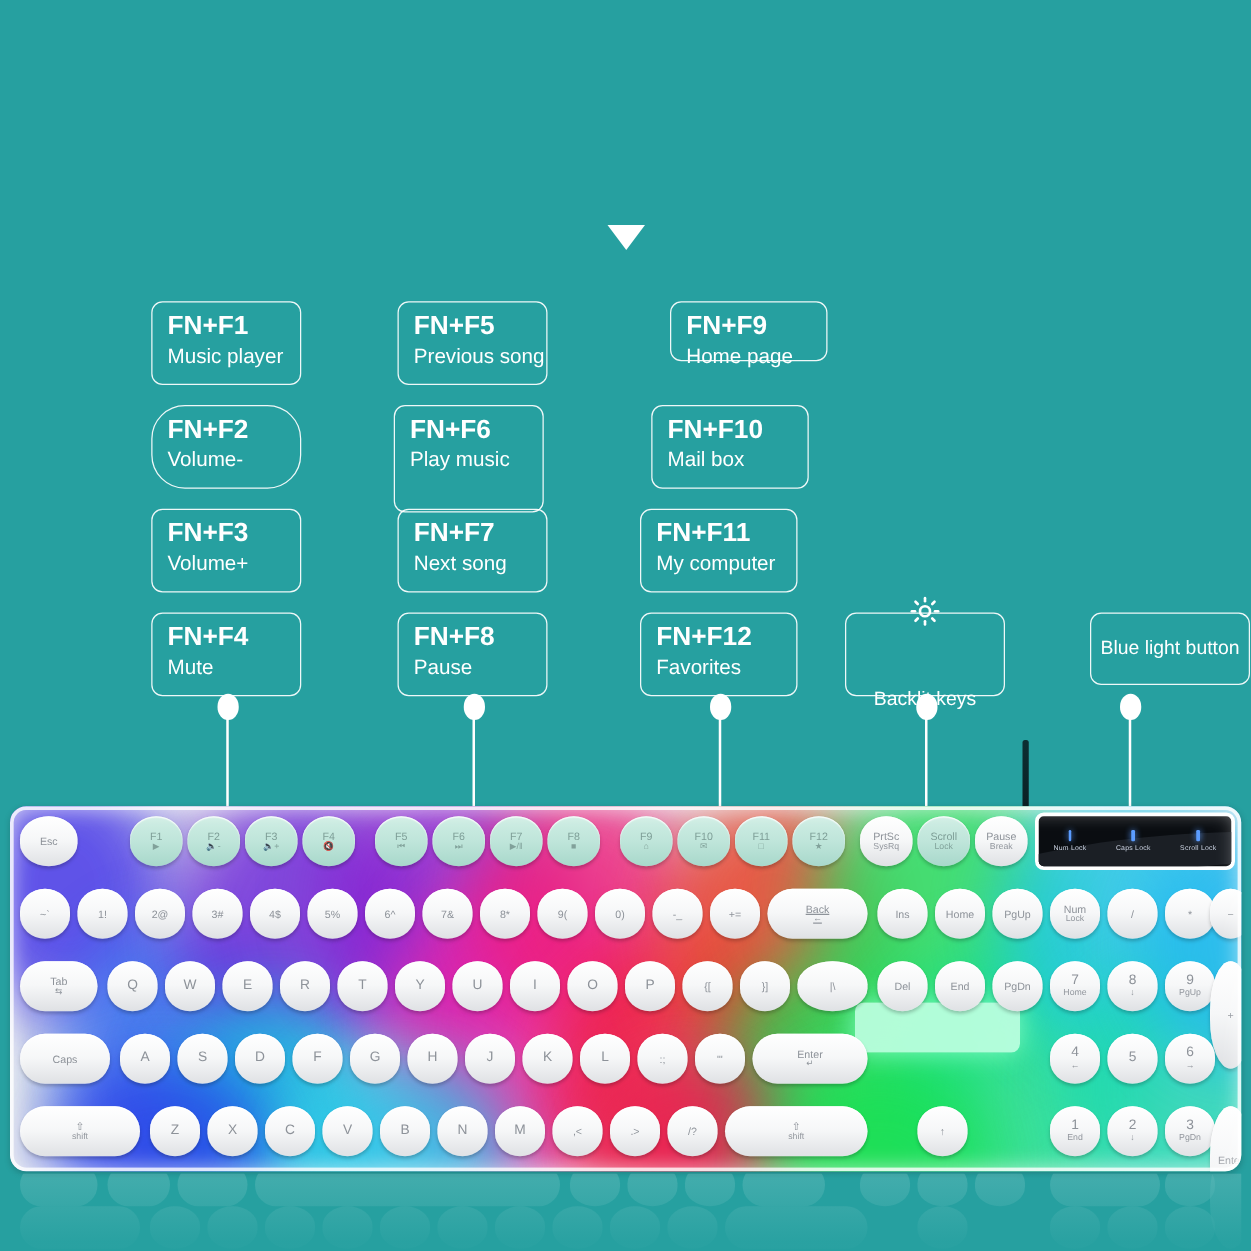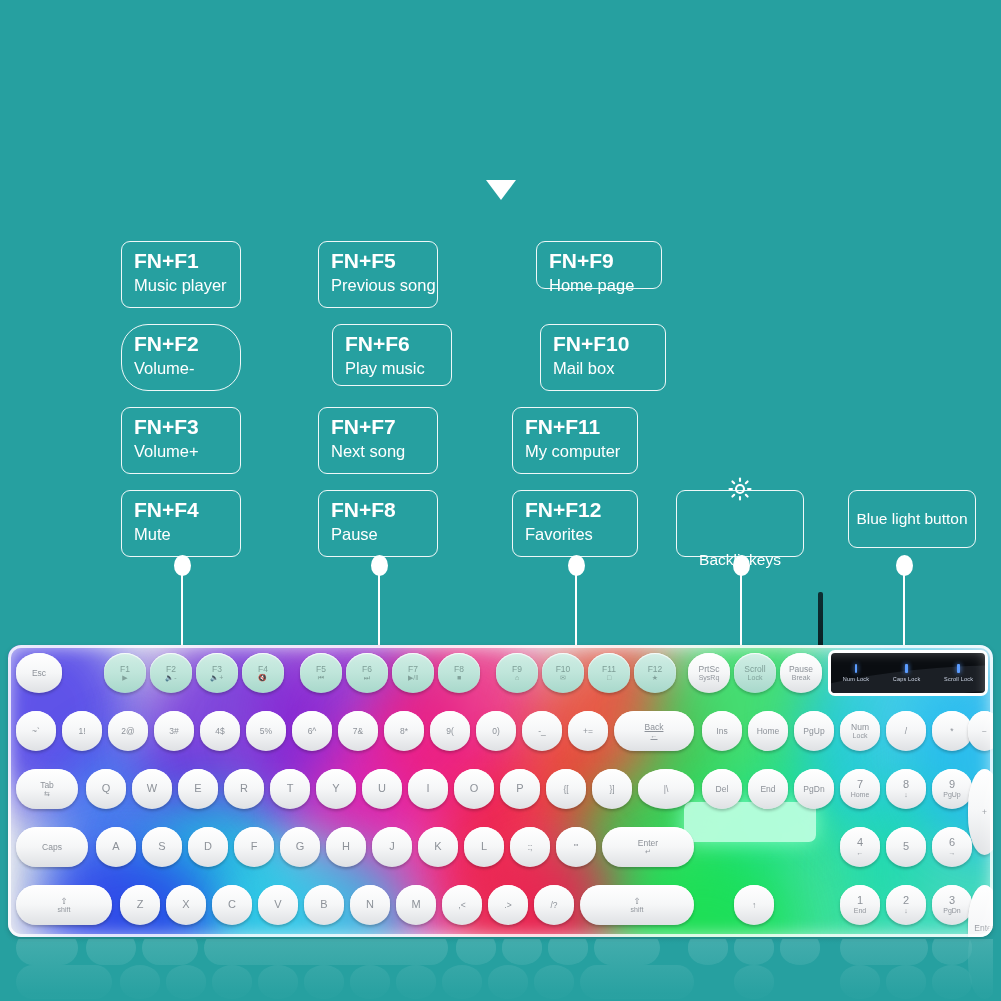--- a/index.html
+++ b/index.html
@@ -130,37 +130,37 @@
         <div class="desc">Volume+</div>
       </div>
       <div class="card" style="left: 121px; top: 490px; width: 120px; height: 67px;">
         <div class="combo">FN+F4</div>
         <div class="desc">Mute</div>
       </div>
       <div class="card" style="left: 318px; top: 241px; width: 120px; height: 67px;">
         <div class="combo">FN+F5</div>
         <div class="desc">Previous song</div>
       </div>
-      <div class="card" style="left: 332px; top: 324px; width: 120px; height: 62px;">
+      <div class="card" style="left: 315px; top: 324px; width: 120px; height: 86px;">
         <div class="combo">FN+F6</div>
         <div class="desc">Play music</div>
       </div>
       <div class="card" style="left: 318px; top: 407px; width: 120px; height: 67px;">
         <div class="combo">FN+F7</div>
         <div class="desc">Next song</div>
       </div>
       <div class="card" style="left: 318px; top: 490px; width: 120px; height: 67px;">
         <div class="combo">FN+F8</div>
         <div class="desc">Pause</div>
       </div>
       <div class="card" style="left: 536px; top: 241px; width: 126px; height: 48px;">
         <div class="combo">FN+F9</div>
         <div class="desc">Home page</div>
       </div>
-      <div class="card" style="left: 540px; top: 324px; width: 126px; height: 67px;">
+      <div class="card" style="left: 521px; top: 324px; width: 126px; height: 67px;">
         <div class="combo">FN+F10</div>
         <div class="desc">Mail box</div>
       </div>
       <div class="card" style="left: 512px; top: 407px; width: 126px; height: 67px;">
         <div class="combo">FN+F11</div>
         <div class="desc">My computer</div>
       </div>
       <div class="card" style="left: 512px; top: 490px; width: 126px; height: 67px;">
         <div class="combo">FN+F12</div>
         <div class="desc">Favorites</div>
@@ -174,21 +174,21 @@
             <line x1="1.5" y1="12" x2="4" y2="12"></line>
             <line x1="20" y1="12" x2="22.5" y2="12"></line>
             <line x1="4.4" y1="4.4" x2="6.2" y2="6.2"></line>
             <line x1="17.8" y1="17.8" x2="19.6" y2="19.6"></line>
             <line x1="4.4" y1="19.6" x2="6.2" y2="17.8"></line>
             <line x1="17.8" y1="6.2" x2="19.6" y2="4.4"></line>
           </svg>
         </span>
         <div class="desc">Backlit keys</div>
       </div>
-      <div class="card simple" style="left: 848px; top: 490px; width: 128px; height: 58px;">
+      <div class="card simple" style="left: 872px; top: 490px; width: 128px; height: 58px;">
         <div class="desc">Blue light button</div>
       </div>
     </div>
   <div id="leaders">
       <div class="leader" style="left: 181px; top: 566px; height: 82px;"></div>
       <div class="dot" style="left: 174px; top: 555px;"></div>
       <div class="leader" style="left: 378px; top: 566px; height: 82px;"></div>
       <div class="dot" style="left: 371px; top: 555px;"></div>
       <div class="leader" style="left: 575px; top: 566px; height: 82px;"></div>
       <div class="dot" style="left: 568px; top: 555px;"></div>

